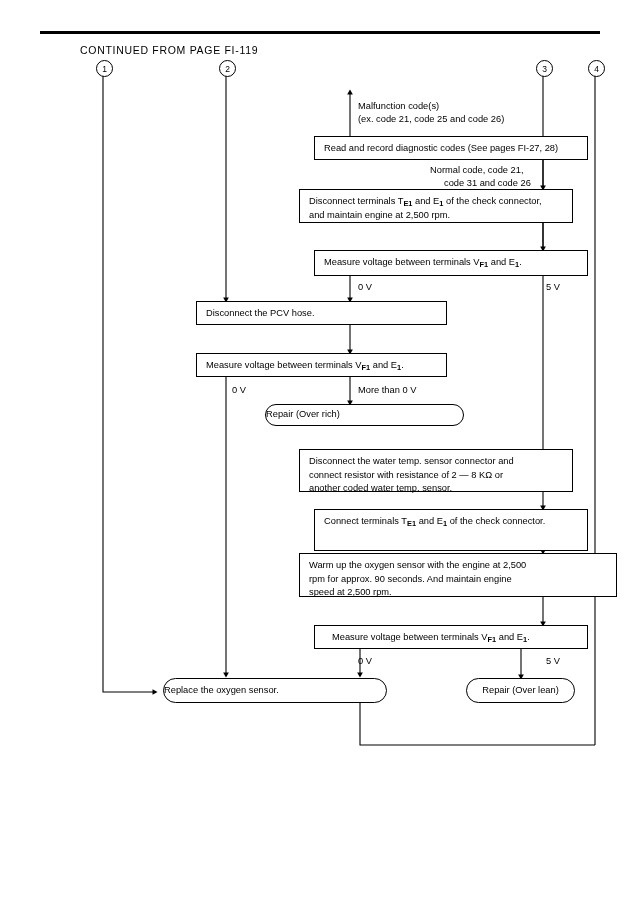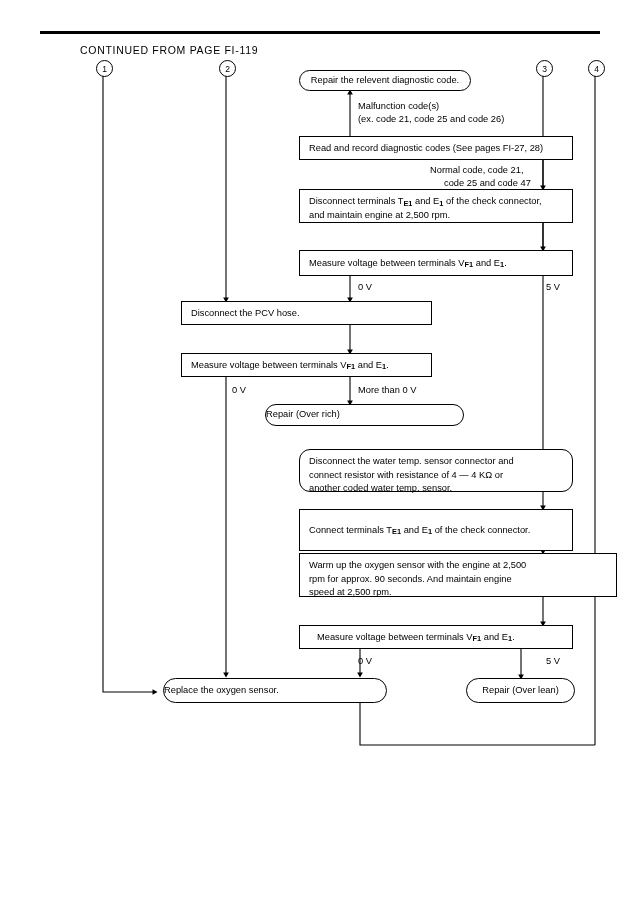--- a/index.html
+++ b/index.html
@@ -16,21 +16,21 @@
 
   .contd{position:absolute;left:40px;top:44px;font-size:10.5px;letter-spacing:0.7px;margin-left:40px;}
 
   
   #flow{position:absolute;left:0;top:0;width:640px;height:904px;}
 
   
   .node{position:absolute;box-sizing:border-box;background:#fff;border:1.2px solid #000;}
   .node .txt{font-size:9.3px;line-height:13.5px;}
   .rect{padding:5px 9px 4px 9px;}
-  .rect.one-line{display:flex;align-items:center;}
+  .rect.one-line{display:flex;align-items:flex-start;margin-left:15px;}
   .pill{border-radius:999px;display:flex;align-items:center;}
   .pill .txt{padding-left:0;}
   .pill.ctr{justify-content:center;}
   .pill.ctr .txt{padding-left:0;}
   sub{font-size:7.4px;vertical-align:baseline;position:relative;top:1.5px;font-weight:bold;}
 
   
   .elabel{position:absolute;font-size:9.3px;line-height:12.5px;white-space:nowrap;}
 
   
@@ -87,23 +87,20 @@
 
       <path d="M360,703 L360,745 L595,745"></path>
     </g>
   </svg>
 
   <div class="circ" style="left:96px;top:60px;">1</div>
   <div class="circ" style="left:219px;top:60px;">2</div>
   <div class="circ" style="left:536px;top:60px;">3</div>
   <div class="circ" style="left:588px;top:60px;">4</div>
 
-  <div class="node pill ctr" style="left:299px;top:70px;width:172px;height:21px;">
-    <span class="txt">Repair the relevent diagnostic code.</span>
-  </div>
 
   <div class="node rect one-line" style="left:299px;top:136px;width:274px;height:24px;">
     <span class="txt">Read and record diagnostic codes (See pages FI-27, 28)</span>
   </div>
 
   <div class="node rect" style="left:299px;top:189px;width:274px;height:34px;">
     <div class="txt"><span>Disconnect terminals T</span><sub>E1</sub><span> and E</span><sub>1</sub><span> of the check connector,</span></div>
     <div class="txt">and maintain engine at 2,500 rpm.</div>
   </div>
 
@@ -116,23 +113,23 @@
   </div>
 
   <div class="node rect one-line" style="left:181px;top:353px;width:251px;height:24px;">
     <span class="txt"><span>Measure voltage between terminals V</span><sub>F1</sub><span> and E</span><sub>1</sub><span>.</span></span>
   </div>
 
   <div class="node pill" style="left:265px;top:404px;width:199px;height:22px;">
     <span class="txt">Repair (Over rich)</span>
   </div>
 
-  <div class="node rect" style="left:299px;top:449px;width:274px;height:43px;border-radius:11px;">
+  <div class="node rect" style="left:299px;top:449px;width:274px;height:43px;">
     <div class="txt">Disconnect the water temp. sensor connector and</div>
-    <div class="txt">connect resistor with resistance of 4 — 4 KΩ or</div>
+    <div class="txt">connect resistor with resistance of 2 — 8 KΩ or</div>
     <div class="txt">another coded water temp. sensor.</div>
   </div>
 
   <div class="node rect one-line" style="left:299px;top:509px;width:274px;height:42px;">
     <span class="txt"><span>Connect terminals T</span><sub>E1</sub><span> and E</span><sub>1</sub><span> of the check connector.</span></span>
   </div>
 
   <div class="node rect" style="left:299px;top:553px;width:318px;height:44px;">
     <div class="txt">Warm up the oxygen sensor with the engine at 2,500</div>
     <div class="txt">rpm for approx. 90 seconds.  And maintain engine</div>
@@ -151,21 +148,21 @@
     <span class="txt">Repair (Over lean)</span>
   </div>
 
   <div class="elabel" style="left:358px;top:100px;">
     <div>Malfunction code(s)</div>
     <div>(ex. code 21, code 25 and code 26)</div>
   </div>
 
   <div class="elabel" style="left:430px;top:164px;">
     <div>Normal code, code 21,</div>
-    <div style="padding-left:14px;">code 25 and code 47</div>
+    <div style="padding-left:14px;">code 31 and code 26</div>
   </div>
 
   <div class="elabel" style="left:358px;top:281px;">0 V</div>
   <div class="elabel" style="left:546px;top:281px;">5 V</div>
   <div class="elabel" style="left:232px;top:384px;">0 V</div>
   <div class="elabel" style="left:358px;top:384px;">More than 0 V</div>
   <div class="elabel" style="left:358px;top:655px;">0 V</div>
   <div class="elabel" style="left:546px;top:655px;">5 V</div>
 
 </div>

